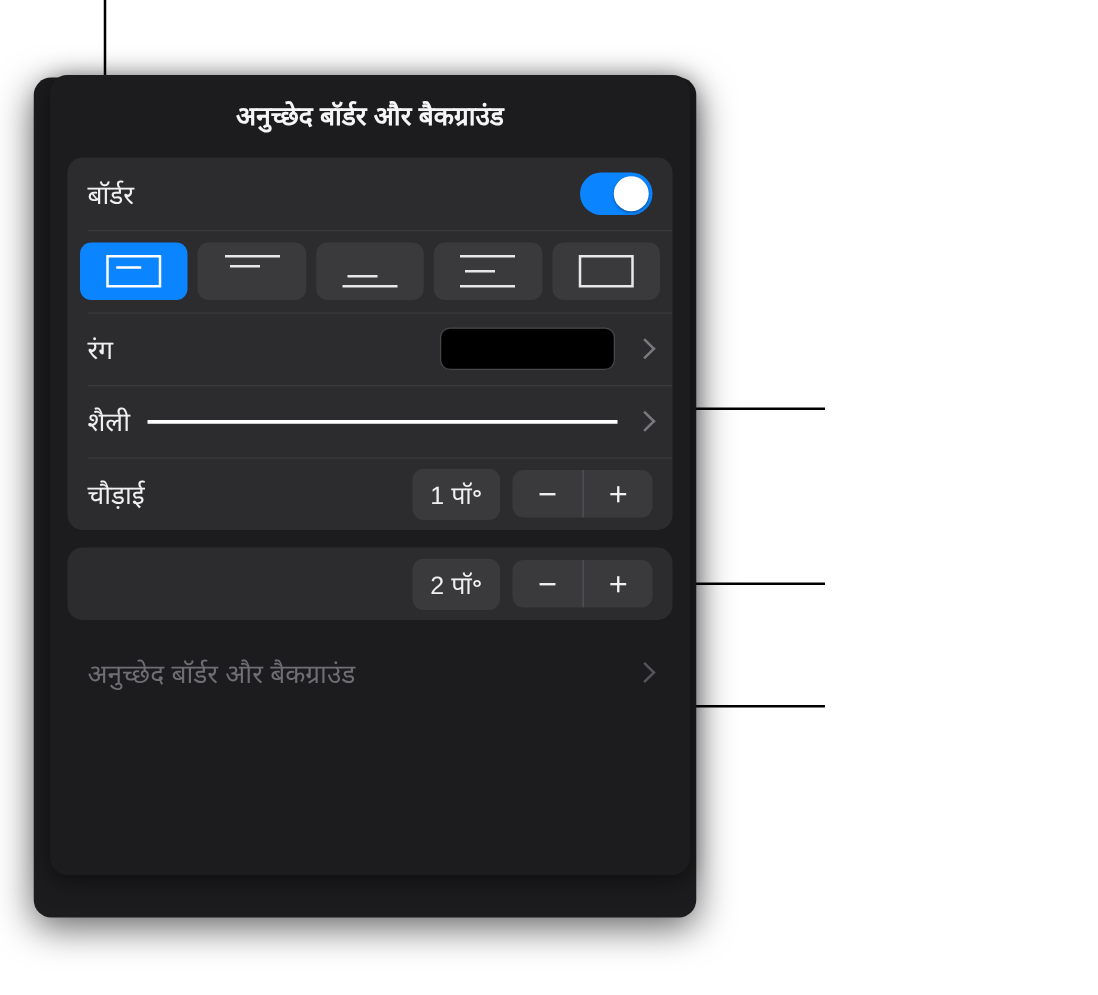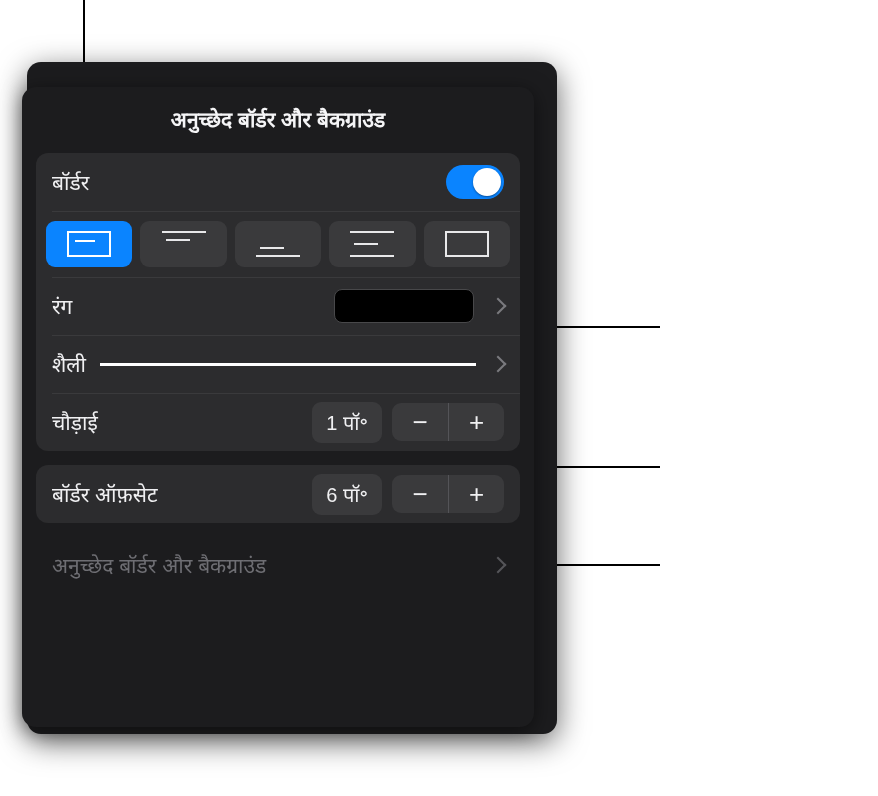--- a/index.html
+++ b/index.html
@@ -15,30 +15,29 @@
       left: 27px;
       top: 62px;
       width: 530px;
       height: 672px;
       background: #1c1c1e;
       border-radius: 14px;
       box-shadow: 0 8px 30px rgba(0,0,0,0.6);
     }
     .panel {
       position: absolute;
-      left: 22px;
+      left: 40px;
       top: 60px;
       width: 512px;
       height: 640px;
       background: #1c1c1e;
       border-radius: 14px;
       color: #e8e8ea;
       padding-top: 18px;
       box-shadow: 0 4px 20px rgba(0,0,0,0.5);
-      margin-top: 27px;
     }
     .panel-title {
       text-align: center;
       font-size: 21px;
       font-weight: 600;
       color: #f5f5f7;
       margin-bottom: 20px;
     }
     .section {
       margin: 0 14px 14px 14px;
@@ -299,23 +298,22 @@
       <span class="value-pill">1 पॉ॰</span>
       <div class="stepper">
         <div class="stepper-btn">−</div>
         <div class="stepper-btn">+</div>
       </div>
     </div>
   </div>
 
   <div class="section">
     <div class="row">
-      <span class="row-label">बॉर्डर ऑफ़सेट</span>
       <span class="spacer"></span>
-      <span class="value-pill">6 पॉ॰</span>
+      <span class="value-pill">2 पॉ॰</span>
       <div class="stepper">
         <div class="stepper-btn">−</div>
         <div class="stepper-btn">+</div>
       </div>
     </div>
   </div>
 
 
   <div class="peek-row">
     <span>अनुच्छेद बॉर्डर और बैकग्राउंड</span>

